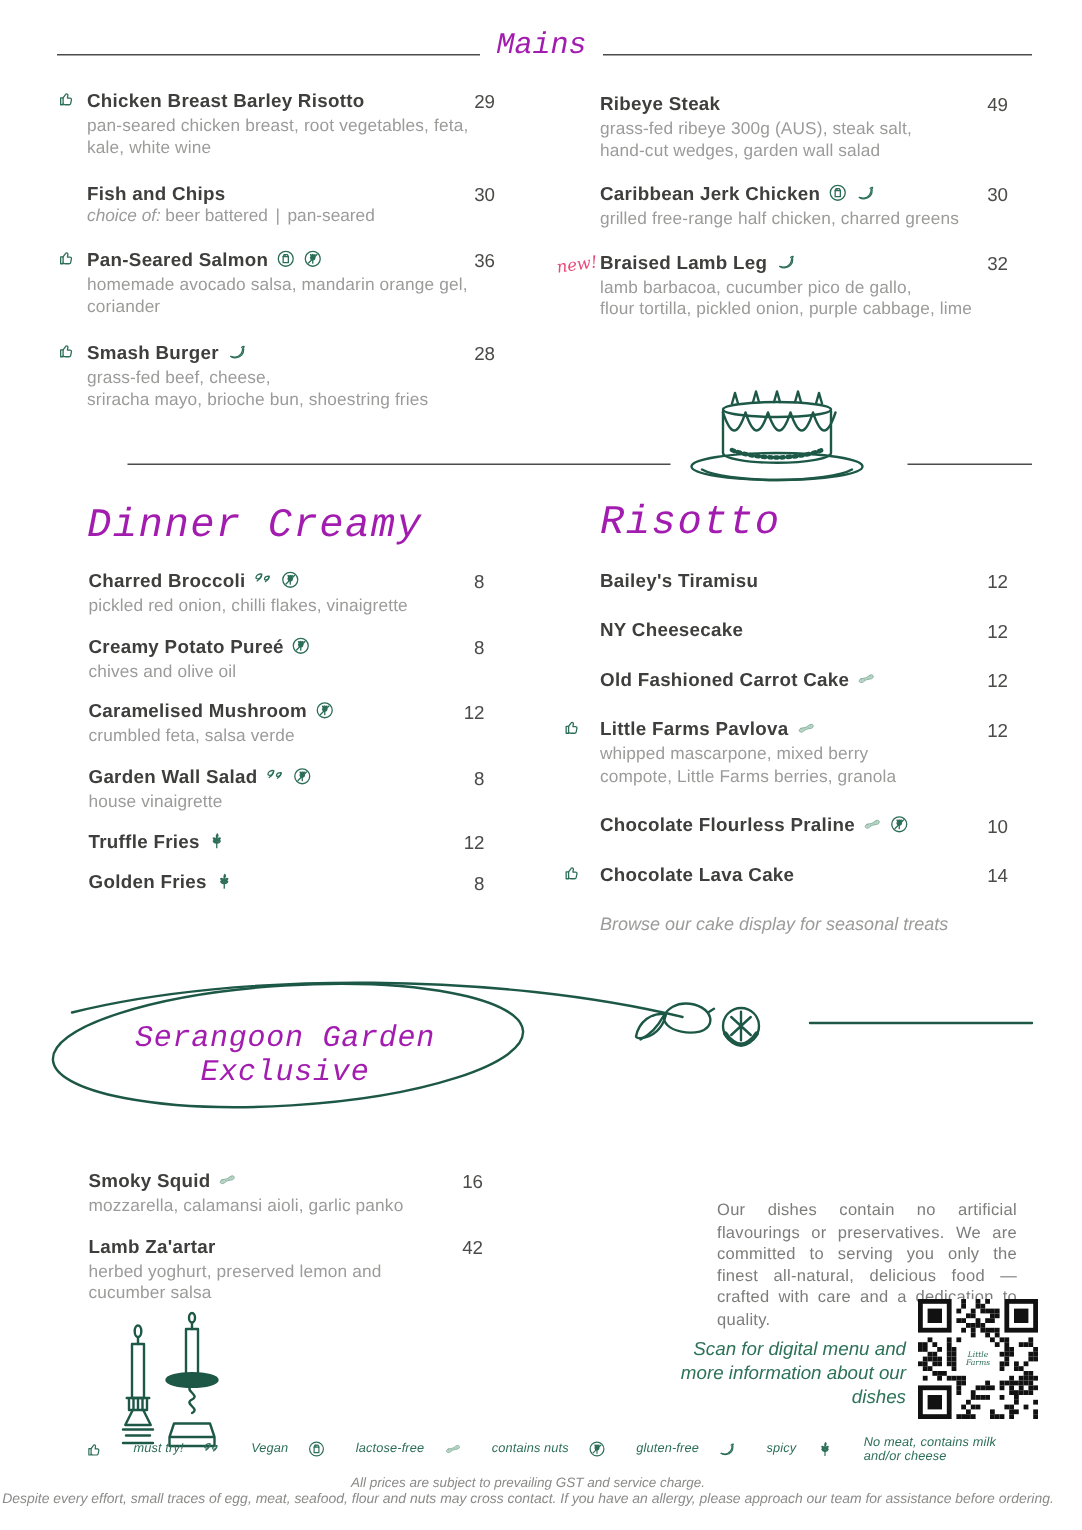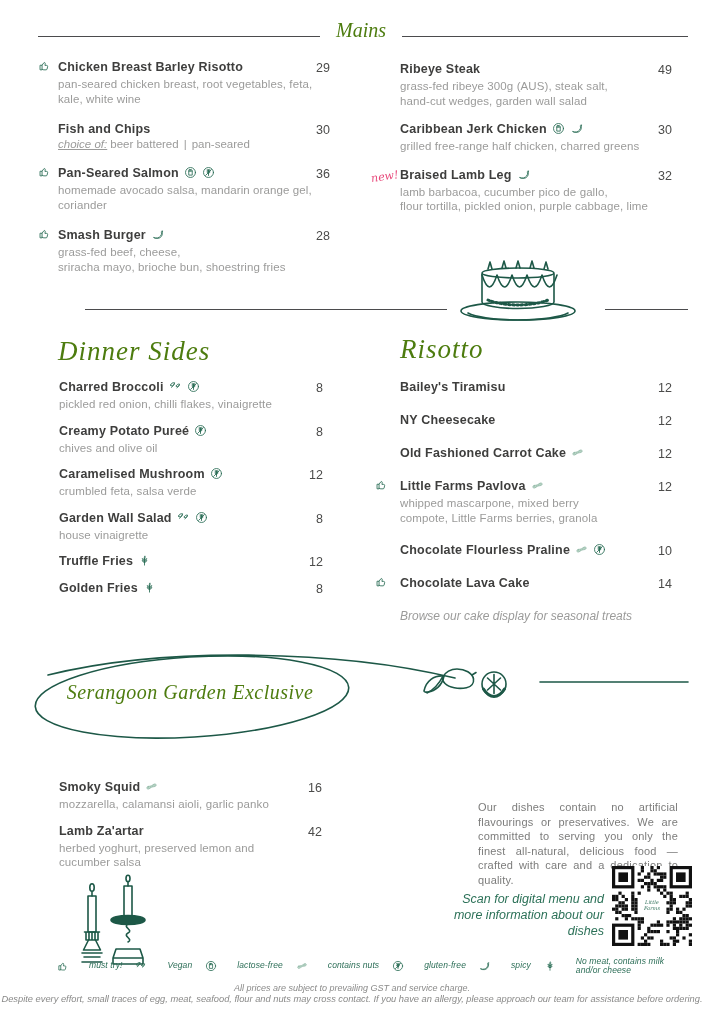--- a/index.html
+++ b/index.html
@@ -1,18 +1,18 @@
 <!DOCTYPE html>
 <html><head>
 <meta charset="utf-8">
 <style>
   html,body{margin:0;padding:0;background:#fff;}
   .page{position:relative;width:721px;height:1020px;background:#ffffff;overflow:hidden;
         font-family:"Liberation Sans",sans-serif;}
-  .script{font-family:Liberation Serif, serif;font-style:italic;color:#4d7c0f;}
+  .script{font-family:Liberation Mono, monospace;font-style:italic;color:#a21caf;}
   .hline{position:absolute;border-top:1.1px solid #4b4b4d;height:0;}
 
   .hdr-title{position:absolute;left:323px;top:19px;width:76px;text-align:center;font-size:20px;}
   .sec-title{font-size:27px;letter-spacing:1px;}
   .sides-title{position:absolute;left:58px;top:336px;}
   .desserts-title{position:absolute;left:400px;top:334px;}
 
   .mains-left{position:absolute;left:38px;top:60px;width:292px;}
   .mains-right{position:absolute;left:375px;top:62px;width:297px;}
   .sides-box{position:absolute;left:38px;top:380px;width:285px;}
@@ -22,21 +22,21 @@
   .mi{position:relative;padding-left:20px;margin-bottom:16px;}
   .mains-right .mi{padding-left:25px;margin-bottom:14px;}
   .desserts-box .mi{padding-left:25px;margin-bottom:18px;}
   .sides-box .mi{padding-left:21px;margin-bottom:12px;}
   .excl-box .mi{padding-left:21px;margin-bottom:12px;}
   .mi-head{display:flex;align-items:flex-start;gap:5px;min-height:15px;}
   .mi-name{font-weight:bold;color:#3e3e3d;font-size:12.5px;letter-spacing:.2px;white-space:nowrap;}
   .mi-price{position:absolute;right:0;top:1px;font-size:12.5px;color:#4b4b4a;}
   .mi-desc{color:#9b9b9a;font-size:11.5px;line-height:14.5px;white-space:pre-line;margin-top:2px;letter-spacing:.1px;}
   .mi-choice{font-size:11.5px;color:#9b9b9a;margin-top:1px;}
-  .c-label{font-style:italic;margin-right:3px;text-decoration:underline;}
+  .c-label{font-style:italic;margin-right:3px;}
   .c-sep{margin:0 5px;}
   .mi-lead{position:absolute;left:0;top:-1px;width:16px;height:16px;}
   .mi-flag{position:absolute;left:-4px;top:2px;font-family:"DejaVu Serif",serif;font-style:italic;
            color:#e8497b;font-size:11px;transform:rotate(-8deg);}
   .ic{width:13px;height:13px;flex:none;stroke:#2c6e57;fill:none;stroke-width:1.6;stroke-linecap:round;stroke-linejoin:round;}
   .ic-wide{width:15px;}
 
   .sec-note{font-style:italic;color:#9b9b9a;font-size:12px;margin-top:10px;padding-left:25px;}
 
   .excl-title{position:absolute;left:40px;top:681px;width:300px;text-align:center;font-size:20px;letter-spacing:.5px;}
@@ -206,21 +206,21 @@
       <path d="M16 63c7 4 27 7 50 7s43-3 50-7"></path>
       <path d="M30 24v28c0 3.5 16 6.5 36 6.5s36-3 36-6.5V24"></path>
       <ellipse cx="66" cy="23" rx="36" ry="5"></ellipse>
       <path d="M30 25q4 12 7.5 12t7.5-12q4 12 7.5 12t7.5-12q4 12 7.5 12t7.5-12q4 12 7.5 12t7.5-12q4 12 7.5 12t7.5-12"></path>
       <path d="M36 19l2-7m2 7l-2-7M50 18l2-7m2 7l-2-7M64 18l2-7m2 7l-2-7M78 18l2-7m2 7l-2-7M92 19l2-7m2 7l-2-7"></path>
       <path stroke-width="3" stroke-dasharray="1.6 2.6" d="M36 50c8 3.5 22 5 30 5s22-1.5 30-5"></path>
     </g>
   </svg>
   <div class="hline" style="left:605px;top:309px;width:83px;"></div>
 
-  <div class="script sec-title sides-title">Dinner Sides</div>
+  <div class="script sec-title sides-title">Dinner Creamy</div>
   <div class="sides-box">
       <div class="mi">
         <div class="mi-head">
           <span class="mi-name">Charred Broccoli</span>
           <svg class="ic" viewBox="0 0 24 24">
             <use href="#i-vegan"></use>
           </svg>
           <svg class="ic" viewBox="0 0 24 24">
             <use href="#i-gluten-free"></use>
           </svg>

